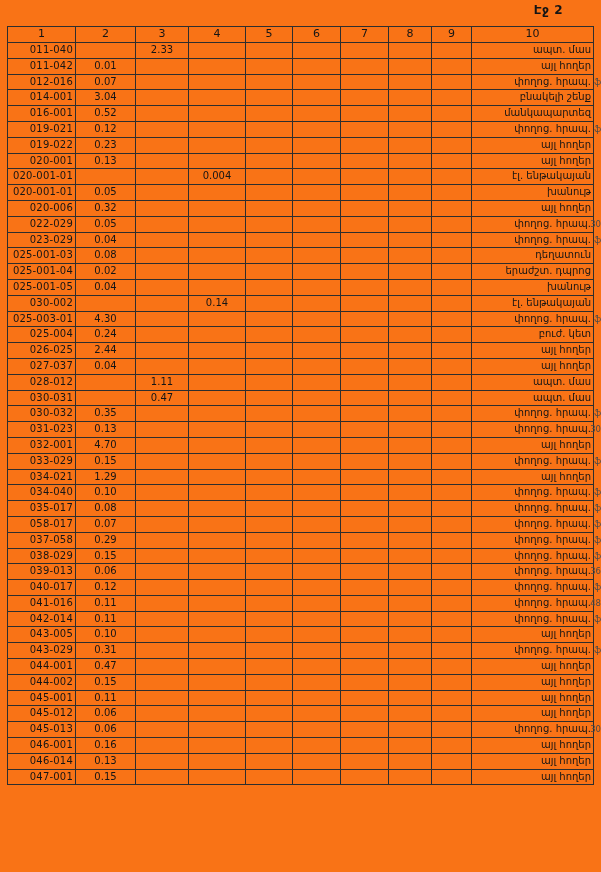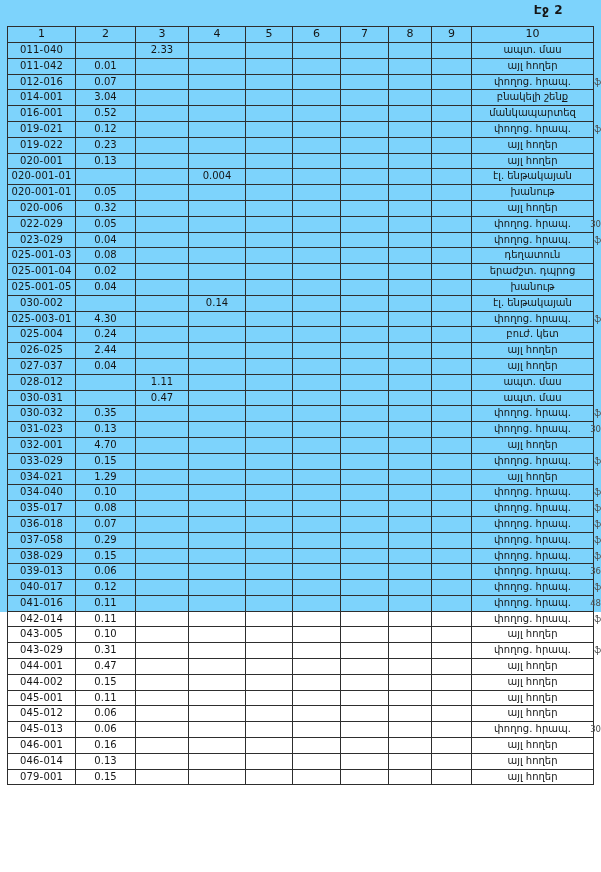--- a/index.html
+++ b/index.html
@@ -8,22 +8,22 @@
     width: 601px;
     height: 872px;
     background: #ffffff;
     overflow: hidden;
     font-family: "DejaVu Sans", sans-serif;
     color: #151515;
   }
   .sheet {
     position: relative;
     width: 601px;
-    height: 612px;
-    background: #7dd3fc;
+    height: 872px;
+    background: #f97316;
   }
   .page-label {
     position: absolute;
     top: 3px;
     right: 38px;
     font-size: 12px;
     font-weight: bold;
     letter-spacing: 0.5px;
   }
   table.grid {
@@ -43,30 +43,30 @@
     font-size: 10px;
     white-space: nowrap;
   }
   table.grid thead th {
     font-weight: normal;
     text-align: center;
     font-size: 11px;
     height: 15px;
   }
   td.c1 {
-    text-align: center;
+    text-align: right;
     padding-left: 3px;
     font-size: 9.5px;
     letter-spacing: 0.2px;
   }
   td.c2, td.c3, td.c4, td.c5, td.c6, td.c7, td.c8, td.c9 {
     text-align: center;
   }
   td.c10 {
-    text-align: center;
+    text-align: right;
     padding-left: 3px;
     position: relative;
     overflow: visible;
   }
   .mark {
     position: absolute;
     right: -8px;
     top: 1px;
     font-size: 8.5px;
     line-height: 12px;
@@ -461,21 +461,21 @@
           <td class="c3"></td>
           <td class="c4"></td>
           <td class="c5"></td>
           <td class="c6"></td>
           <td class="c7"></td>
           <td class="c8"></td>
           <td class="c9"></td>
           <td class="c10"><span>փողոց. հրապ.</span><span class="mark">ֆ</span></td>
         </tr>
         <tr>
-          <td class="c1">036-018</td>
+          <td class="c1">058-017</td>
           <td class="c2">0.07</td>
           <td class="c3"></td>
           <td class="c4"></td>
           <td class="c5"></td>
           <td class="c6"></td>
           <td class="c7"></td>
           <td class="c8"></td>
           <td class="c9"></td>
           <td class="c10"><span>փողոց. հրապ.</span><span class="mark">ֆ</span></td>
         </tr>
@@ -653,21 +653,21 @@
           <td class="c3"></td>
           <td class="c4"></td>
           <td class="c5"></td>
           <td class="c6"></td>
           <td class="c7"></td>
           <td class="c8"></td>
           <td class="c9"></td>
           <td class="c10"><span>այլ հողեր</span></td>
         </tr>
         <tr>
-          <td class="c1">079-001</td>
+          <td class="c1">047-001</td>
           <td class="c2">0.15</td>
           <td class="c3"></td>
           <td class="c4"></td>
           <td class="c5"></td>
           <td class="c6"></td>
           <td class="c7"></td>
           <td class="c8"></td>
           <td class="c9"></td>
           <td class="c10"><span>այլ հողեր</span></td>
         </tr>

